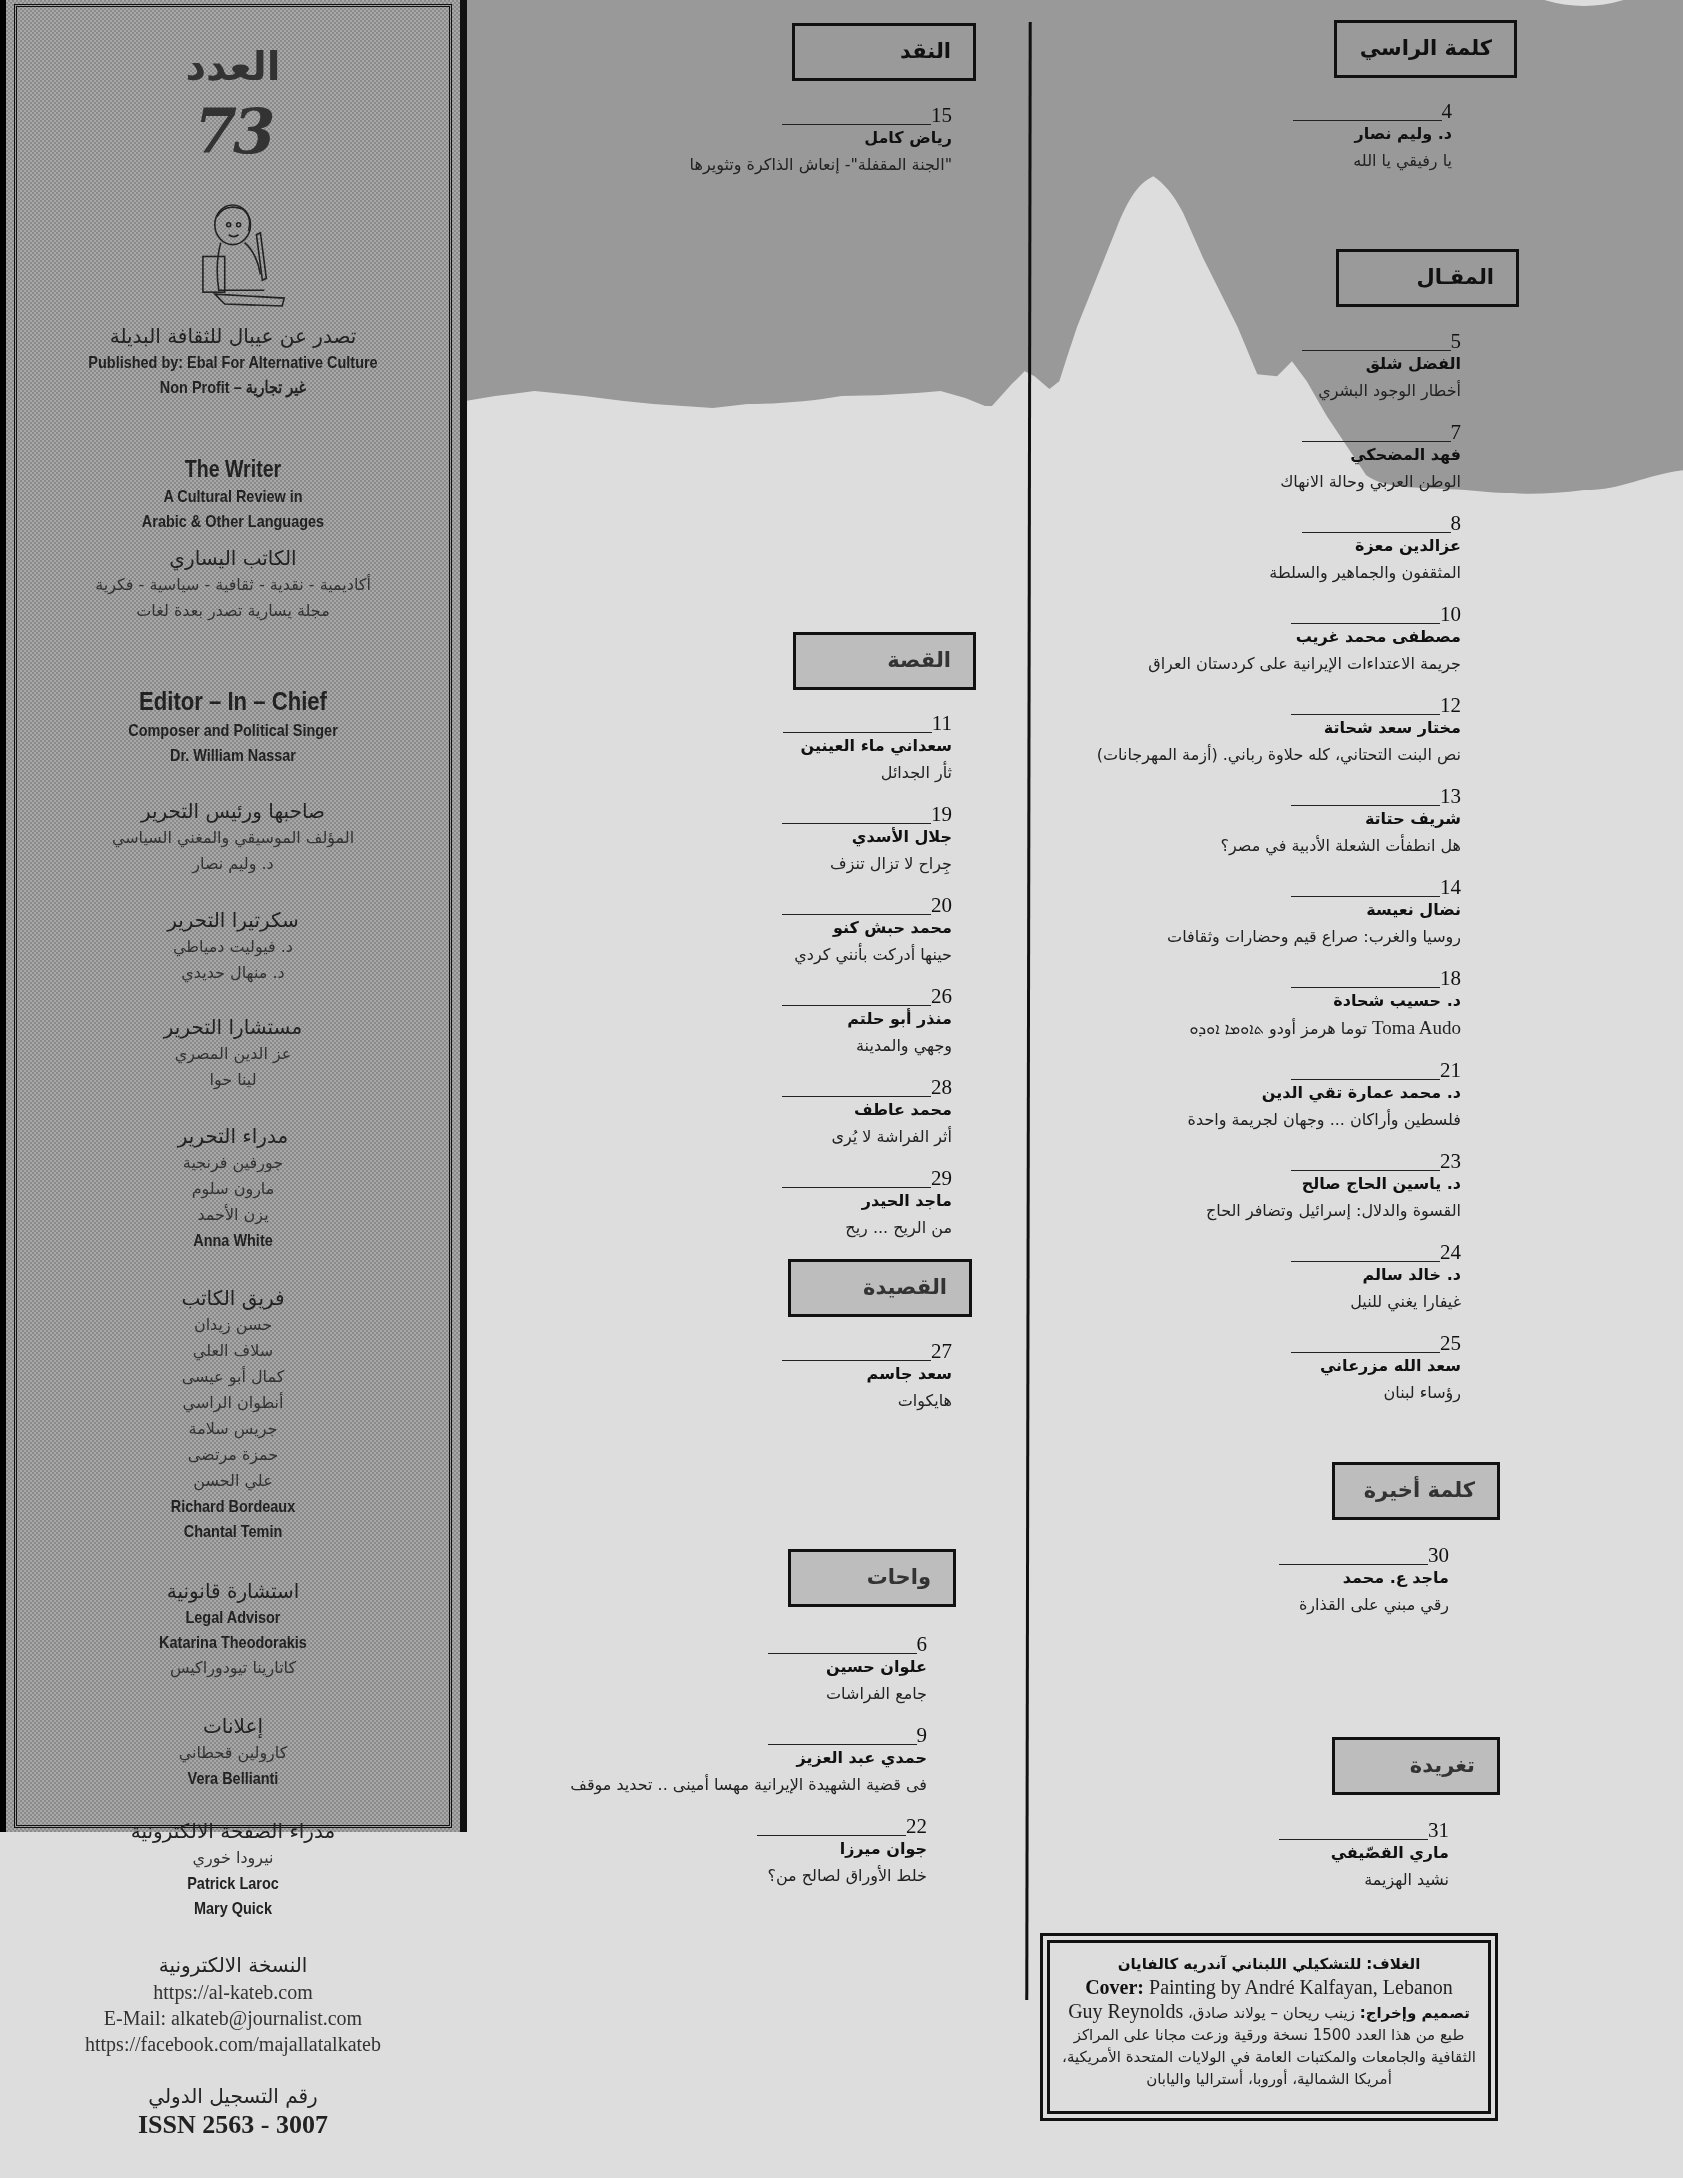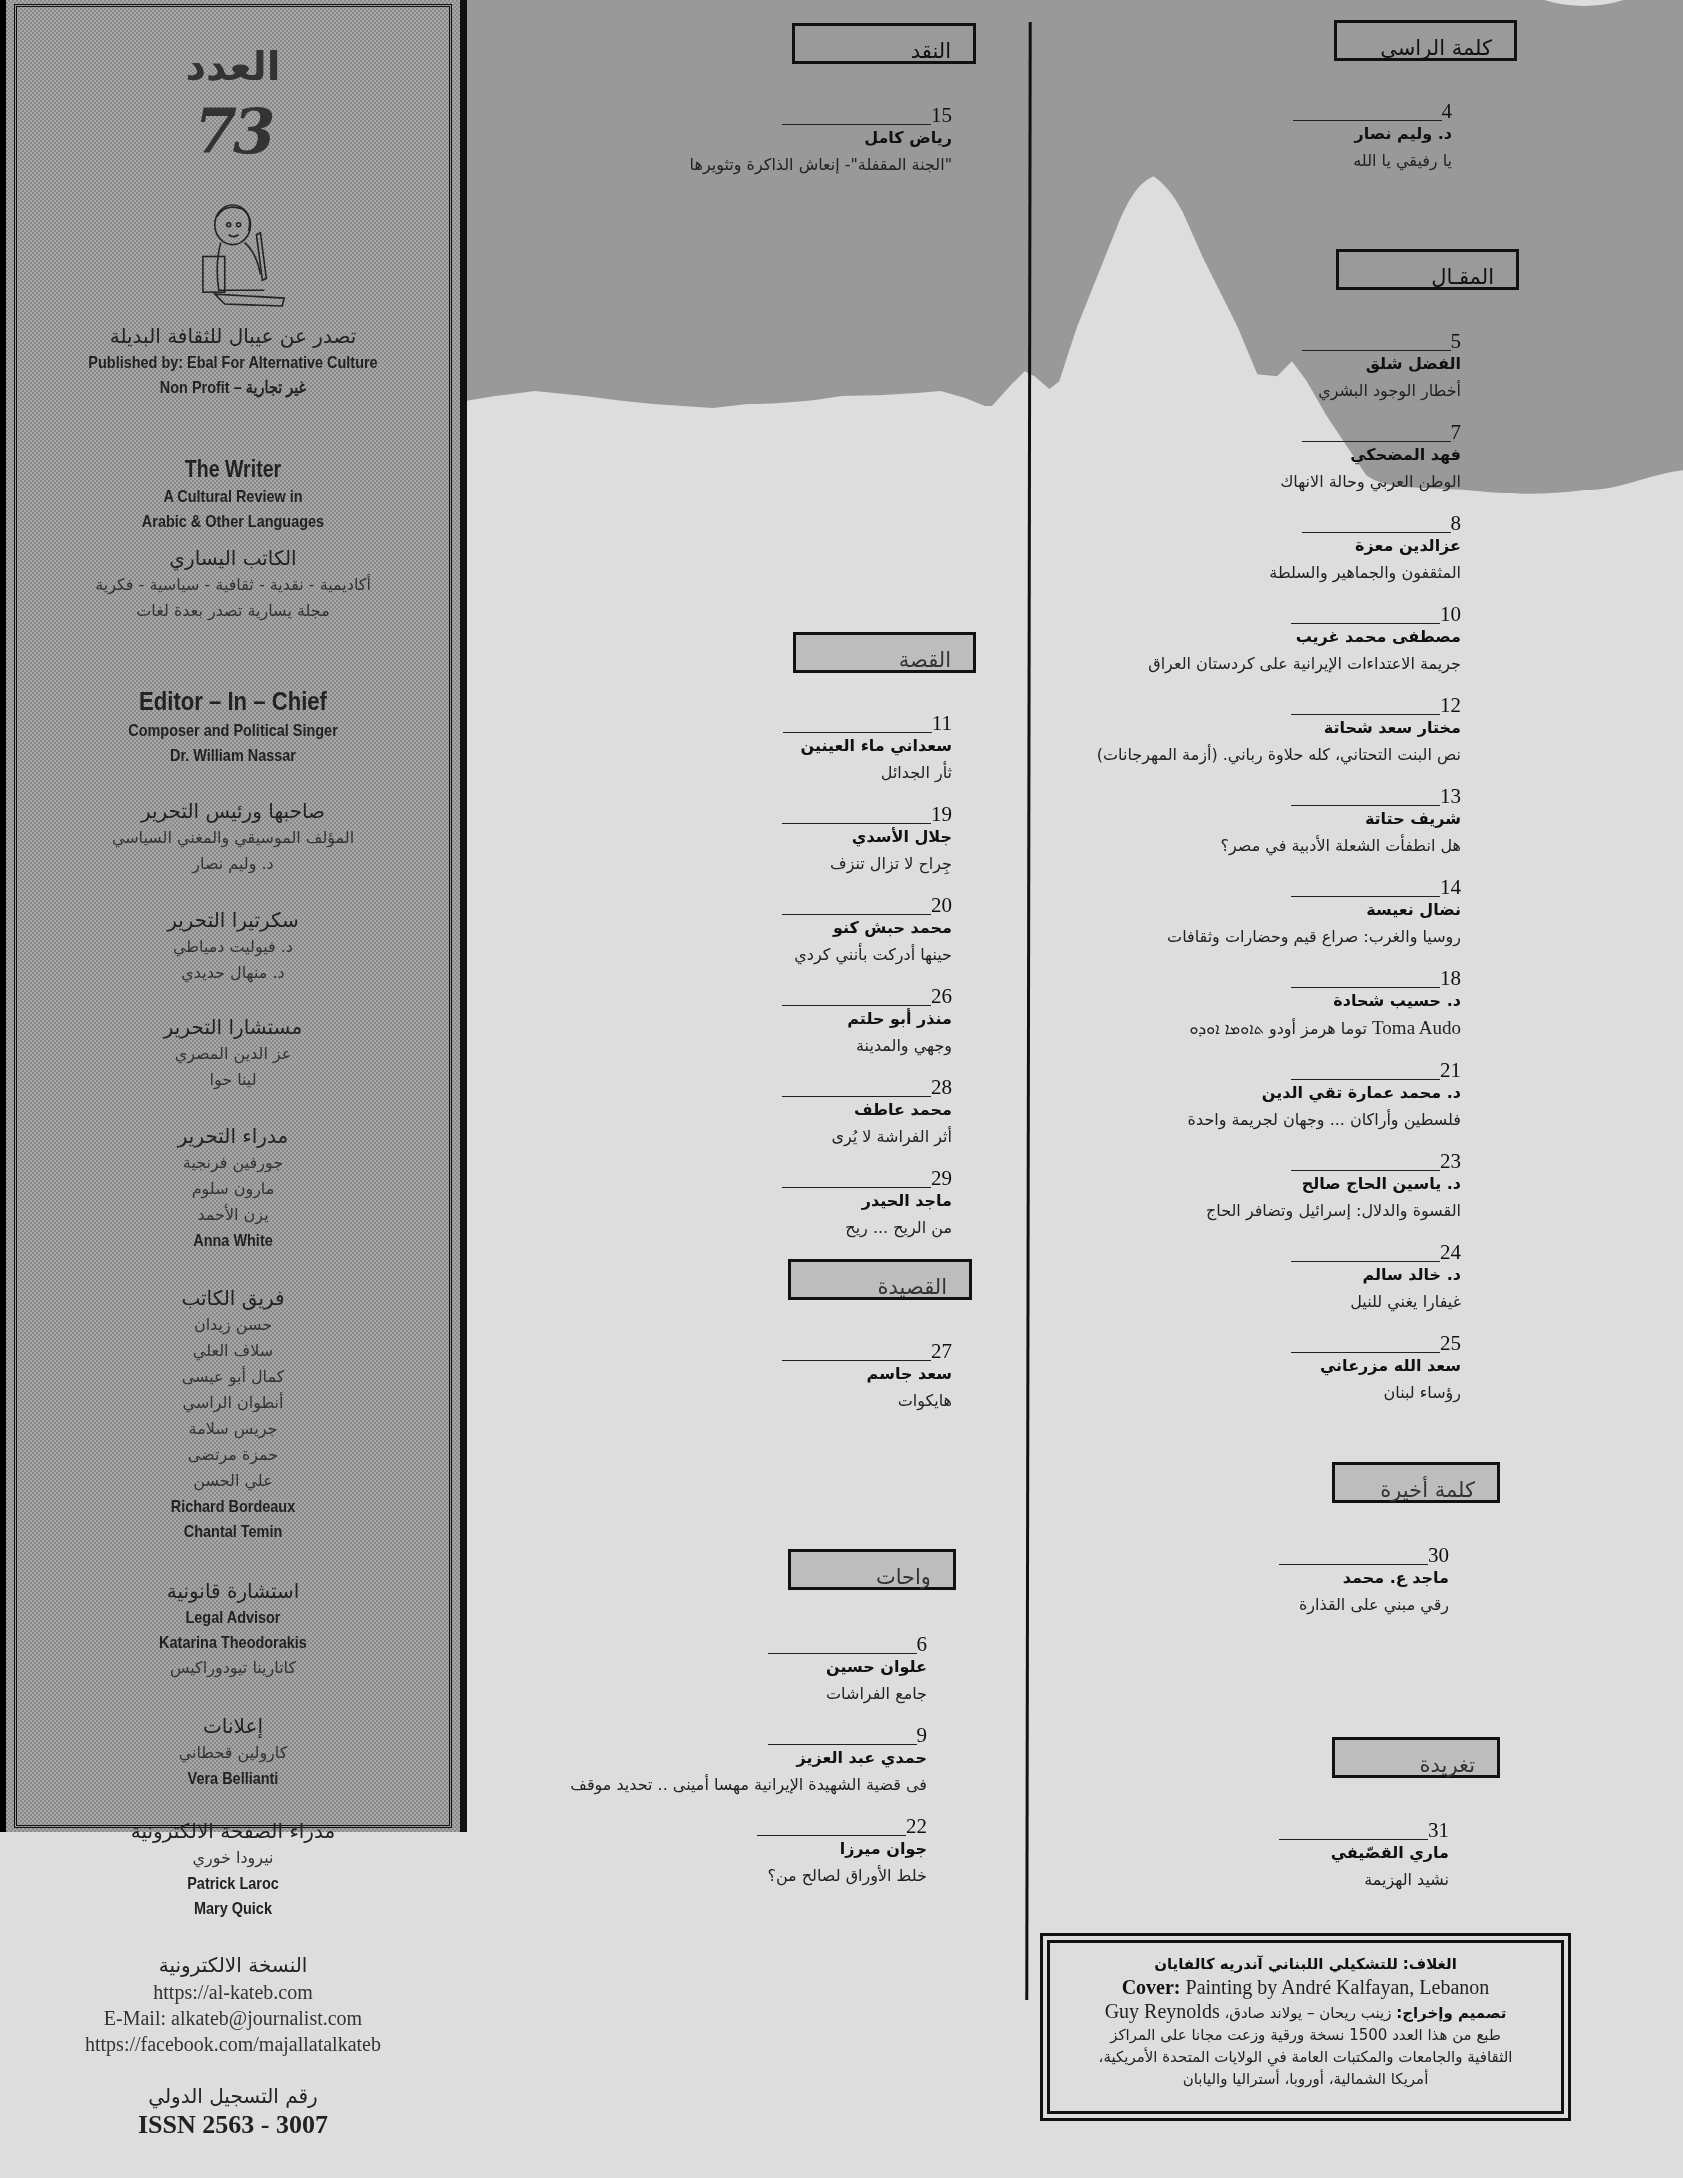--- a/index.html
+++ b/index.html
@@ -41,42 +41,42 @@
   .sb-serif { font-family:"Liberation Serif", serif; font-size:20px; color:#333; line-height:26px; }
   .sb-issn { font-family:"Liberation Serif", serif; font-weight:bold; font-size:26px; color:#222; }
 
   
   .divider { position:absolute; left:1027px; top:22px; width:3px; height:1978px; background:#111; z-index:3; transform:skewX(-0.1deg); }
 
   
   .sec-box {
     position:absolute; z-index:3; box-sizing:border-box;
     border:3px solid #111; background:#9a9a9a;
-    height:41px; direction:rtl; text-align:right;
+    height:58px; direction:rtl; text-align:right;
     padding-right:22px;
-    font-family:"DejaVu Sans", sans-serif; font-weight:normal; font-size:21px; line-height:51px; color:#111;
+    font-family:"DejaVu Sans", sans-serif; font-weight:bold; font-size:21px; line-height:51px; color:#111;
   }
   .sec-box.light { background:#bdbdbd; color:#333; }
 
   
   .entries { position:absolute; z-index:3; direction:rtl; text-align:right; }
   .entry { margin:16px; }
   .entry-page {
     display:flex; flex-direction:row; align-items:flex-end; justify-content:flex-start;
     font-family:"Liberation Serif", serif; font-size:21px; line-height:20px; height:22px;
   }
   .entry-page .num { order:1; }
   .entry-page .rule { order:2; display:inline-block; width:149px; border-bottom:1px solid #222; height:1px; margin-bottom:0; }
   .entry-author { font-family:"DejaVu Sans", sans-serif; font-weight:bold; font-size:16px; line-height:26px; white-space:nowrap; }
   .entry-title { font-family:"DejaVu Sans", sans-serif; font-size:16px; line-height:27px; white-space:nowrap; color:#222; }
   .entry-title .latin { font-family:"Liberation Serif", serif; font-size:19px; }
 
   
   .credits {
-    position:absolute; left:1040px; top:1933px; width:531px; height:188px; z-index:3;
+    position:absolute; left:1040px; top:1933px; width:458px; height:188px; z-index:3;
     box-sizing:border-box; border:3px solid #111; padding:4px;
   }
   .credits-inner {
     border:3px solid #111; height:100%; box-sizing:border-box; direction:rtl; text-align:center;
     padding-top:10px;
   }
   .cr-line { font-family:"DejaVu Sans", sans-serif; font-size:15px; line-height:22px; color:#222; white-space:nowrap; }
   .cr-line b { color:#111; }
   .cr-en { font-family:"Liberation Serif", serif; font-size:20px; line-height:24px; direction:ltr; }
 </style>

